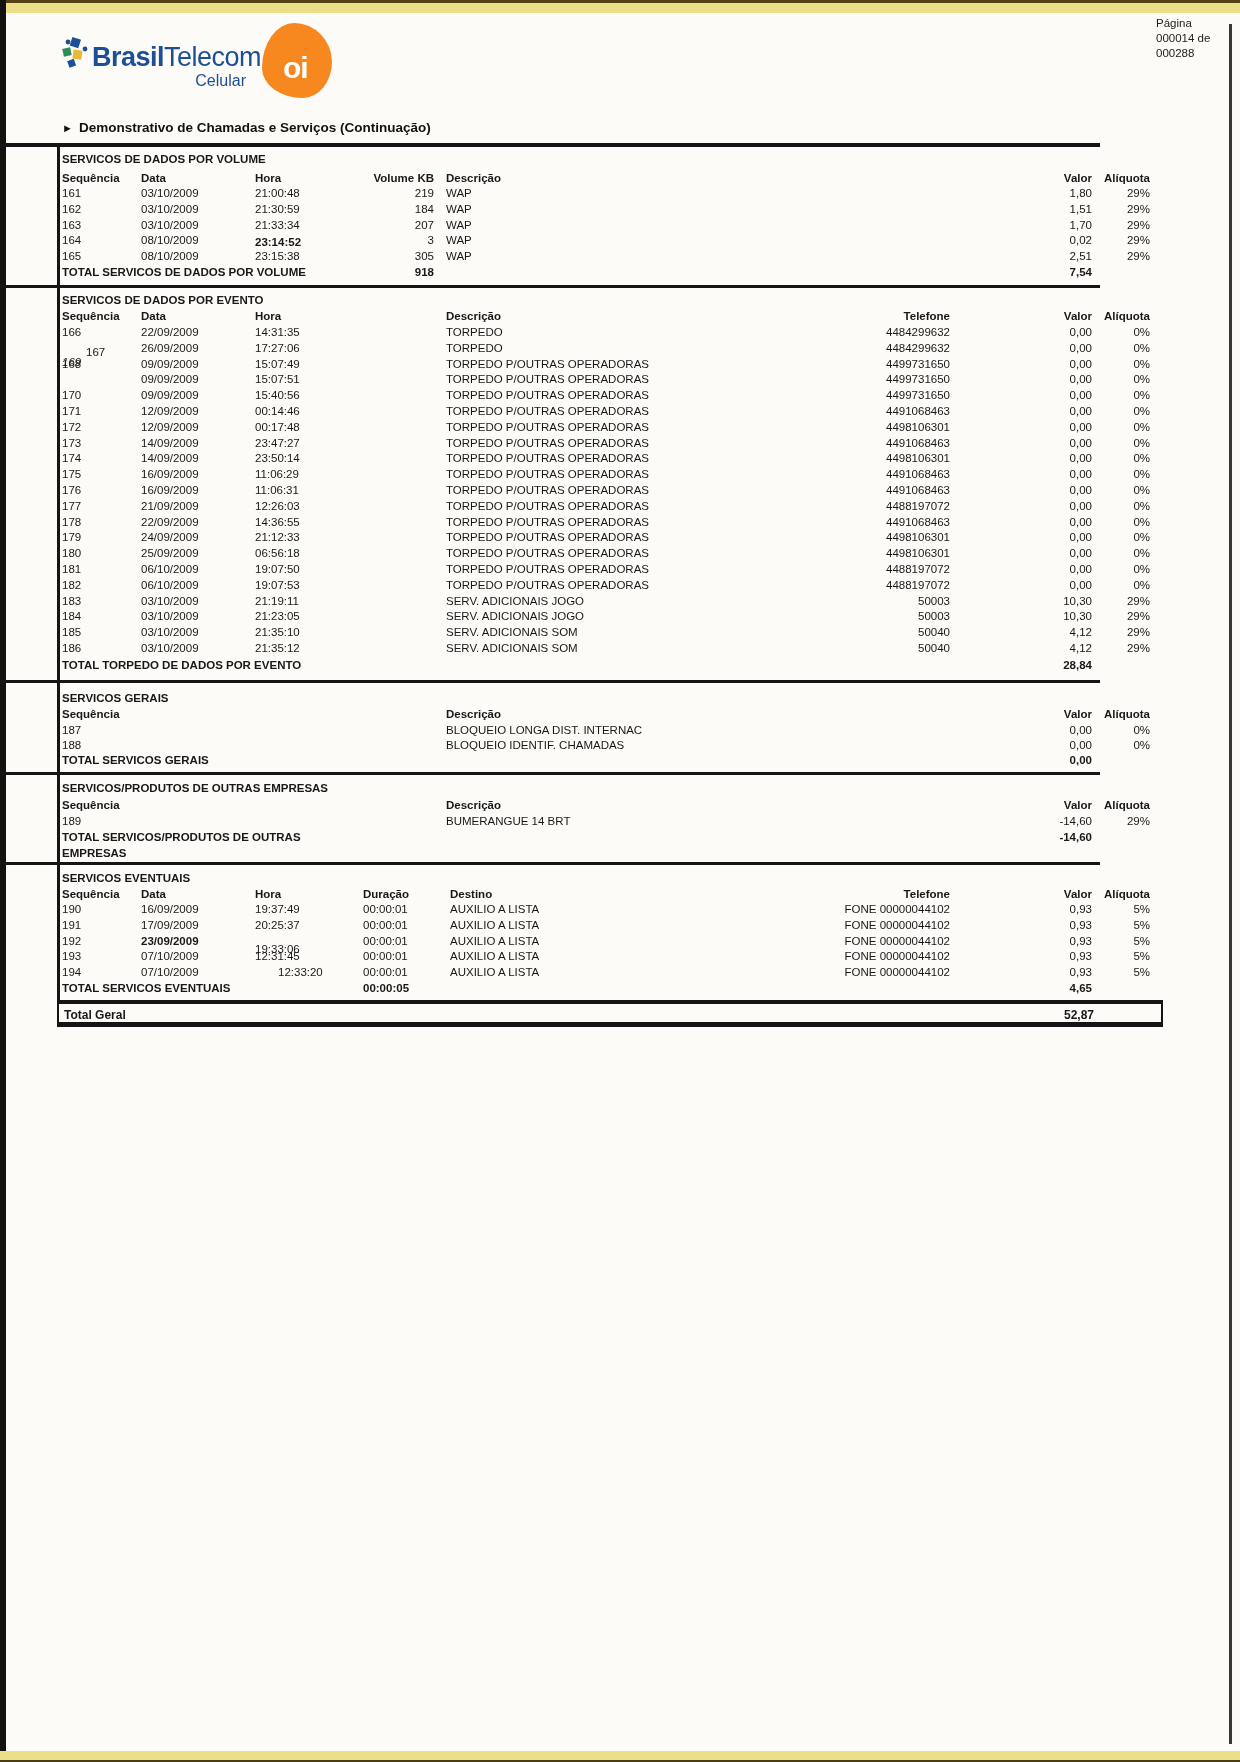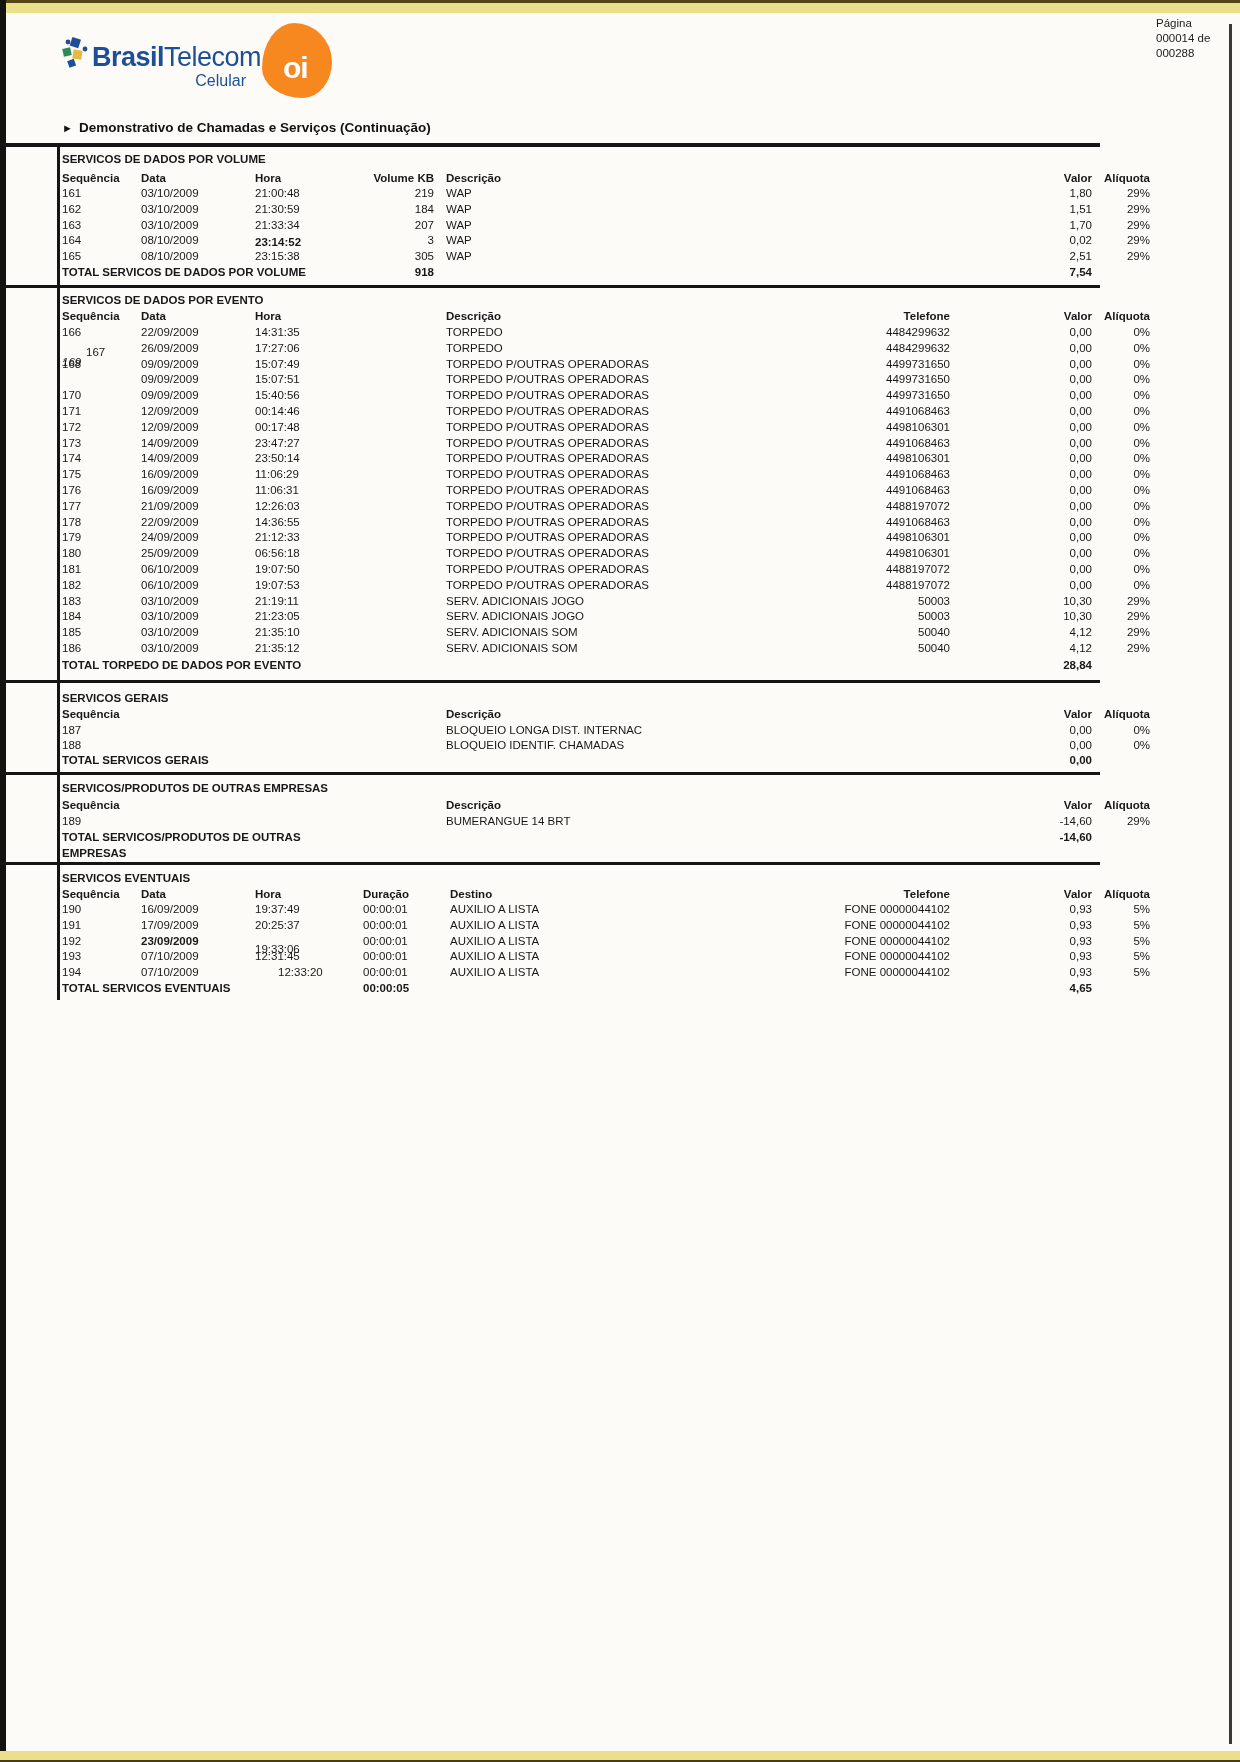--- a/index.html
+++ b/index.html
@@ -355,15 +355,19 @@
       <span class="cellL" style="top: 966.2px; left: 306px;">00:00:01</span>
       <span class="cellL" style="top: 966.2px; left: 393px;">AUXILIO A LISTA</span>
       <span class="cellR" style="top: 966.2px; right: 207px;">FONE  00000044102</span>
       <span class="cellR" style="top: 966.2px; right: 65px;">0,93</span>
       <span class="cellR" style="top: 966.2px; right: 7px;">5%</span>
       <span class="cellL b" style="top: 982px; left: 5px;">TOTAL SERVICOS EVENTUAIS</span>
       <span class="cellL b" style="top: 982px; left: 306px;">00:00:05</span>
       <span class="cellR b" style="top: 982px; right: 65px;">4,65</span>
     </div>
 
+  <div id="total-box">
+    <span class="lbl">Total Geral</span>
+    <span class="val">52,87</span>
+  </div>
 
   <div id="footer-code">00010006 / 001360</div>
 </div>
 
 </body></html>

